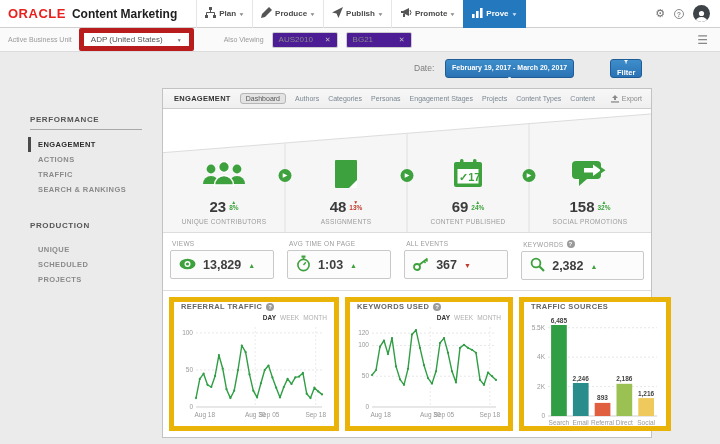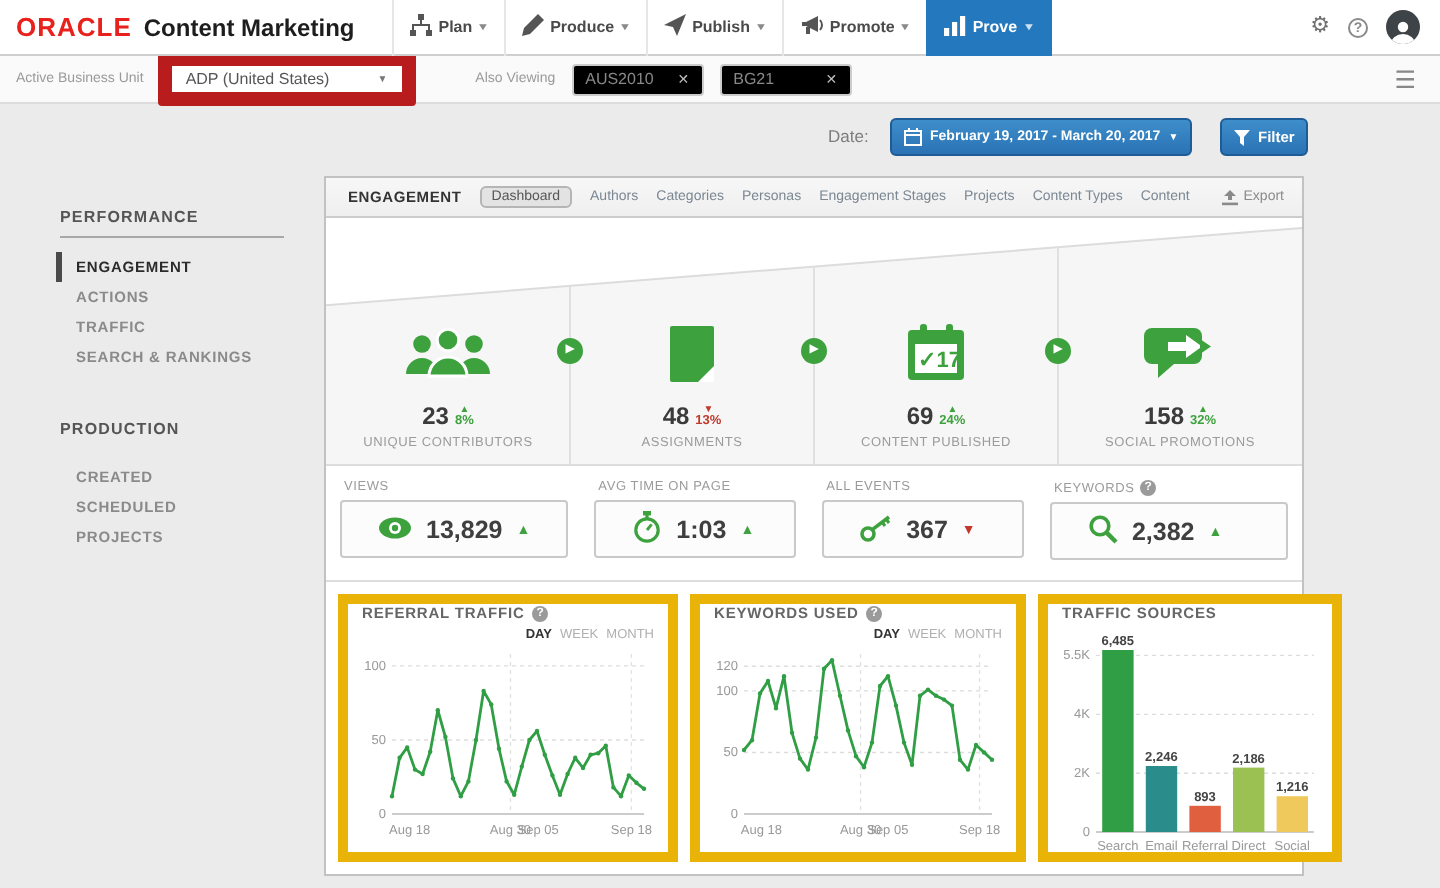--- a/index.html
+++ b/index.html
@@ -16,68 +16,68 @@
 .navitem .caret{font-size:5px;color:#8a8a8a;transform:scaleX(1.3);}
 .navitem.active{background:#2478bd;color:#fff;border-color:#2478bd;}
 .navitem.active .caret{color:#cfe2f3;}
 .topicons{margin-left:auto;display:flex;align-items:center;gap:9px;margin-right:10px;}
 .gear{font-size:11px;color:#707070;line-height:1;}
 .helpicon{width:10px;height:10px;border:1px solid #8a8a8a;border-radius:50%;color:#8a8a8a;font-size:7px;line-height:9px;text-align:center;font-weight:bold;}
 .avatar{width:17px;height:17px;border-radius:50%;background:#3e4347;display:flex;align-items:flex-end;justify-content:center;overflow:hidden;}
 
 .subbar{position:absolute;top:28px;left:0;width:720px;height:24px;background:#fafafa;border-bottom:1px solid #dcdcdc;display:flex;align-items:center;z-index:4;}
 .bu-label{color:#9a9a9a;font-size:7px;margin-left:8px;}
-.bu-select{display:flex;align-items:center;gap:24px;margin-left:7px;background:#fff;border:7px solid #b91c1c;border-radius:2px;padding:2px 7px;font-size:8px;color:#555;}
+.bu-select{display:flex;align-items:center;gap:14px;margin-left:7px;background:#fff;border:5px solid #b91c1c;border-radius:2px;padding:2px 7px;font-size:8px;color:#555;}
 .bu-select .caret{font-size:5px;color:#777;}
 .also-label{color:#9a9a9a;font-size:7px;margin-left:30px;}
 #chips{display:flex;align-items:center;}
-.chip{display:flex;align-items:center;margin-left:8px;background:#000000;border:1px solid #ccc;border-radius:2px;padding:2px 6px;font-size:8px;color:#888;min-width:66px;justify-content:space-between;height:16px;}
+.chip{display:flex;align-items:center;margin-left:8px;background:#4c1d95;border:1px solid #ccc;border-radius:2px;padding:2px 6px;font-size:8px;color:#888;min-width:66px;justify-content:space-between;height:16px;}
 .chip .x{color:#bbb;font-size:7px;margin-left:10px;}
 .hamburger{margin-left:auto;margin-right:12px;color:#888;font-size:12px;line-height:1;}
 
 .daterow{position:absolute;top:52px;left:0;width:720px;height:34px;}
 .date-label{position:absolute;left:414px;top:11px;color:#7d7d7d;font-size:8.5px;}
-.btn-blue{position:absolute;display:flex;align-items:center;gap:4px;background:linear-gradient(#3e8ecb,#2a72b4);border:1px solid #1f5c96;border-radius:3px;color:#fff;font-weight:bold;font-size:7px;height:19px;padding:0 6px;font-family:"Liberation Sans",sans-serif;}
+.btn-blue{position:absolute;display:flex;align-items:center;gap:4px;background:linear-gradient(#3e8ecb,#2a72b4);border:1px solid #1f5c96;border-radius:3px;color:#fff;font-weight:bold;font-size:7px;height:19px;padding:0 6px;font-family:"Liberation Sans",sans-serif;flex-direction:column;}
 .date-btn{left:445px;top:7px;}
 .filter-btn{left:610px;top:7px;font-size:7.5px;}
 
-.sidebar{position:absolute;left:0;top:94px;width:162px;bottom:0;}
+.sidebar{position:absolute;left:0;top:105px;width:162px;bottom:0;}
 .side-header{margin:10px 20px 0 30px;padding-bottom:5px;border-bottom:1px solid #a8a8a8;color:#555;font-weight:bold;font-size:8px;letter-spacing:.6px;}
 .side-header.nohr{border-bottom:none;margin-top:24px;}
 .side-items{margin-top:7px;}
 .side-item{padding:3px 0 3px 38px;font-size:7.5px;font-weight:bold;color:#8a8a8a;letter-spacing:.4px;cursor:pointer;}
 .side-item.active{color:#2b2b2b;border-left:3px solid #4a4a4a;margin-left:28px;padding-left:7px;}
 
 .panel{position:absolute;left:162px;top:88px;width:490px;height:350px;background:#fff;border:1px solid #c2c2c2;}
 .tabbar{height:20px;background:linear-gradient(#f7f7f7,#efefef);border-bottom:1px solid #ccc;display:flex;align-items:center;font-size:7px;}
 .tab-context{font-weight:bold;color:#333;font-size:7.5px;margin:0 9px 0 11px;letter-spacing:.3px;}
 .tab{color:#7b8793;margin-right:9px;cursor:pointer;}
 .tab.selected{background:#e3e3e3;border:1px solid #b5b5b5;border-radius:3px;padding:1px 5px;color:#555;}
 .export{margin-left:auto;margin-right:9px;color:#8a8a8a;display:flex;align-items:center;gap:3px;cursor:pointer;}
 
 .funnel{position:relative;height:124px;border-bottom:1px solid #ddd;}
 .funnel svg.bg{position:absolute;left:0;top:0;width:100%;height:100%;}
 .fcells{position:absolute;left:0;top:0;width:100%;height:100%;display:flex;}
 .fcell{flex:1;display:flex;flex-direction:column;align-items:center;justify-content:flex-end;padding-bottom:7px;}
 .fcell .icon{height:46px;display:flex;align-items:center;}
 .fnum{display:flex;align-items:flex-start;gap:3px;margin-top:2px;}
-.fnum .val{font-size:12px;font-weight:bold;color:#3b3b3b;line-height:1;}
+.fnum .val{font-size:15px;font-weight:bold;color:#3b3b3b;line-height:1;}
 .trend{display:flex;flex-direction:column;align-items:center;line-height:1;margin-top:1px;}
 .trend .arr{font-size:5px;}
 .trend .pct{font-size:6.5px;font-weight:bold;}
 .trend.up{color:#3da23d;}
 .trend.down{color:#c0392b;}
 .flabel{font-size:6.5px;color:#9b9b9b;letter-spacing:.3px;margin-top:4px;}
 .step-arrow{position:absolute;top:60px;width:13px;height:13px;border-radius:50%;background:#3da23d;color:#fff;font-size:6px;line-height:13px;text-align:center;transform:translateX(-50%);}
 
 .kpis{height:58px;border-bottom:1px solid #ddd;display:flex;padding:6px 7px 0 7px;gap:13px;}
 .kpi{flex:1;}
 .kpi:last-child{flex:1.18;}
 .kpi-label{font-size:6.5px;color:#9b9b9b;letter-spacing:.3px;margin:1px 0 3px 2px;display:flex;gap:3px;align-items:center;}
-.kpi-box{border:1px solid #c9c9c9;border-radius:2px;background:#fcfcfc;height:29px;display:flex;align-items:center;padding:0 18px;gap:7px;}
+.kpi-box{border:1px solid #c9c9c9;border-radius:2px;background:#fcfcfc;height:29px;display:flex;align-items:center;padding:0 8px;gap:7px;}
 .kpi-box .val{font-size:12.5px;font-weight:bold;color:#3f3f3f;}
 .kpi-box .trend .arr{font-size:7px;}
 
 .charts{display:flex;gap:6px;padding:6px;height:146px;}
 .cpanel{border:5px solid #eab308;background:#fff;padding:0 7px 3px 7px;}
 .cp1{flex:163;}
 .cp2{flex:161;}
 .cp3{flex:142;}
 .ctitle{display:flex;align-items:center;gap:4px;font-size:7.5px;font-weight:bold;color:#666;letter-spacing:.4px;}
 .qicon{width:8px;height:8px;border-radius:50%;background:#9a9a9a;color:#fff;font-size:6px;line-height:8px;text-align:center;font-weight:bold;}
@@ -192,21 +192,21 @@
 <aside class="sidebar" id="sidebar">
     <div class="side-header">PERFORMANCE</div>
     <div class="side-items">
       <div class="side-item active">ENGAGEMENT</div>
       <div class="side-item">ACTIONS</div>
       <div class="side-item">TRAFFIC</div>
       <div class="side-item">SEARCH &amp; RANKINGS</div>
     </div>
     <div class="side-header nohr">PRODUCTION</div>
     <div class="side-items">
-      <div class="side-item">CREATED</div>
+      <div class="side-item">UNIQUE</div>
       <div class="side-item">SCHEDULED</div>
       <div class="side-item">PROJECTS</div>
     </div>
   </aside>
 
 <main class="panel">
   <div class="tabbar">
     <span class="tab-context">ENGAGEMENT</span>
     <span id="tablist" style="display:flex;align-items:center;">
         <span class="tab selected">Dashboard</span>

